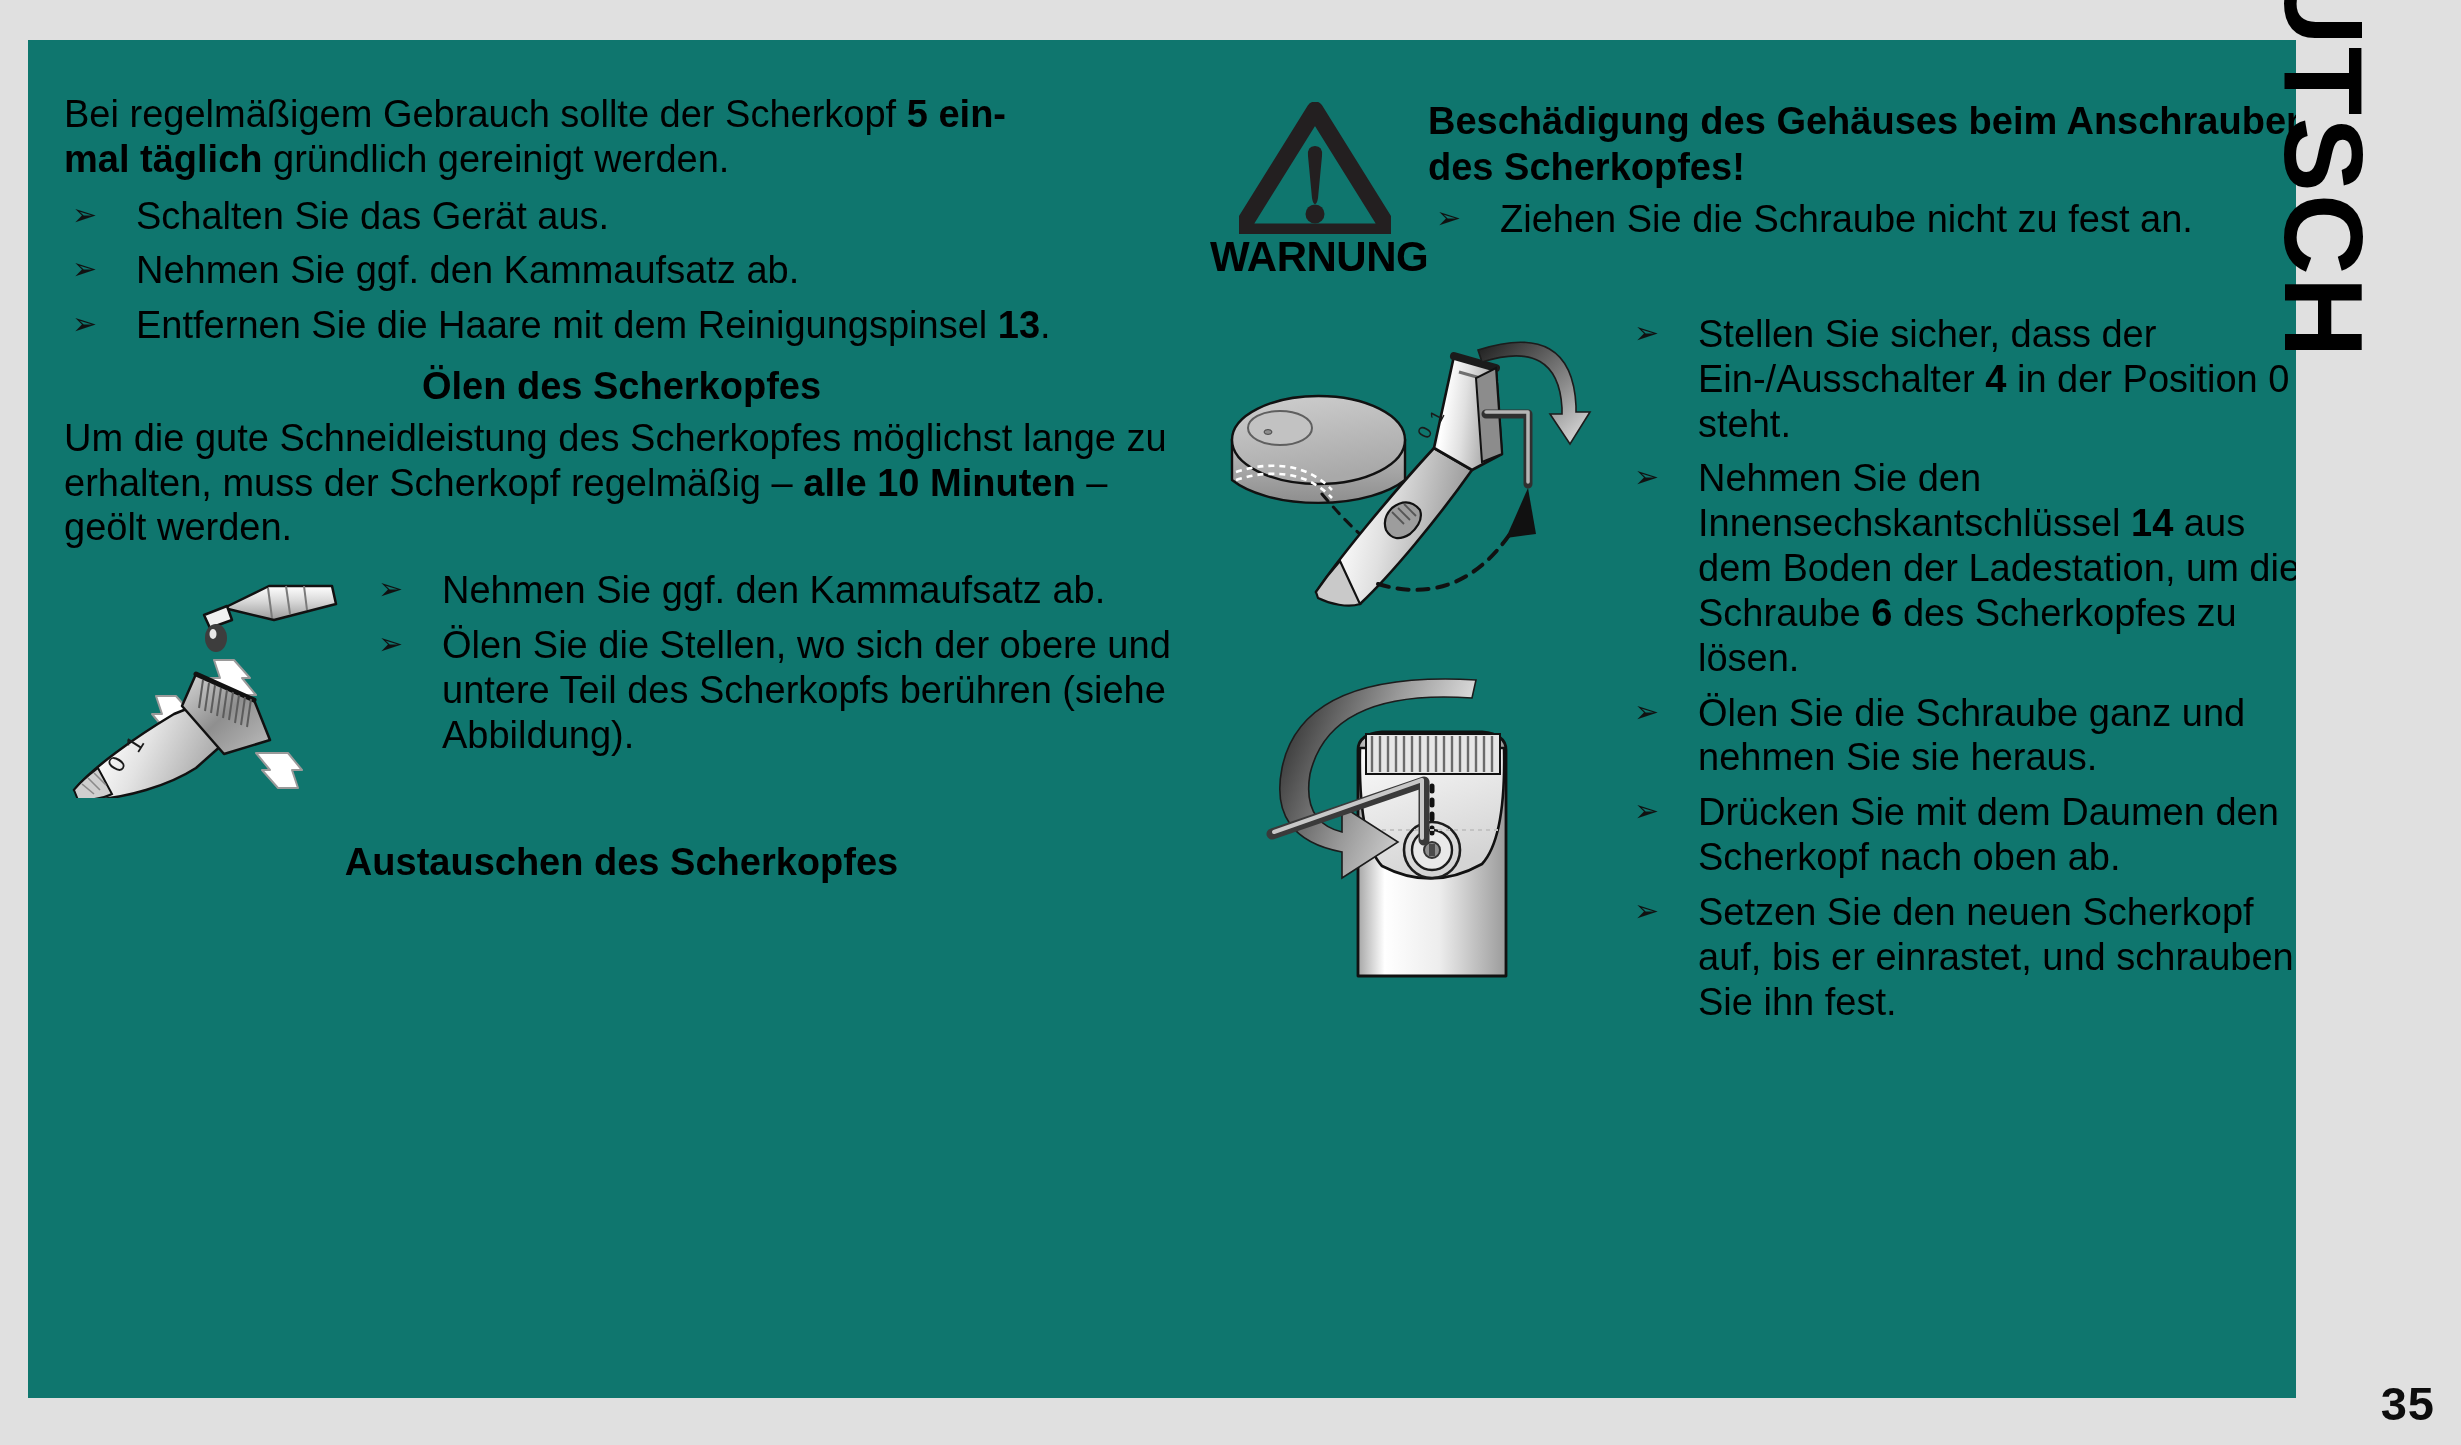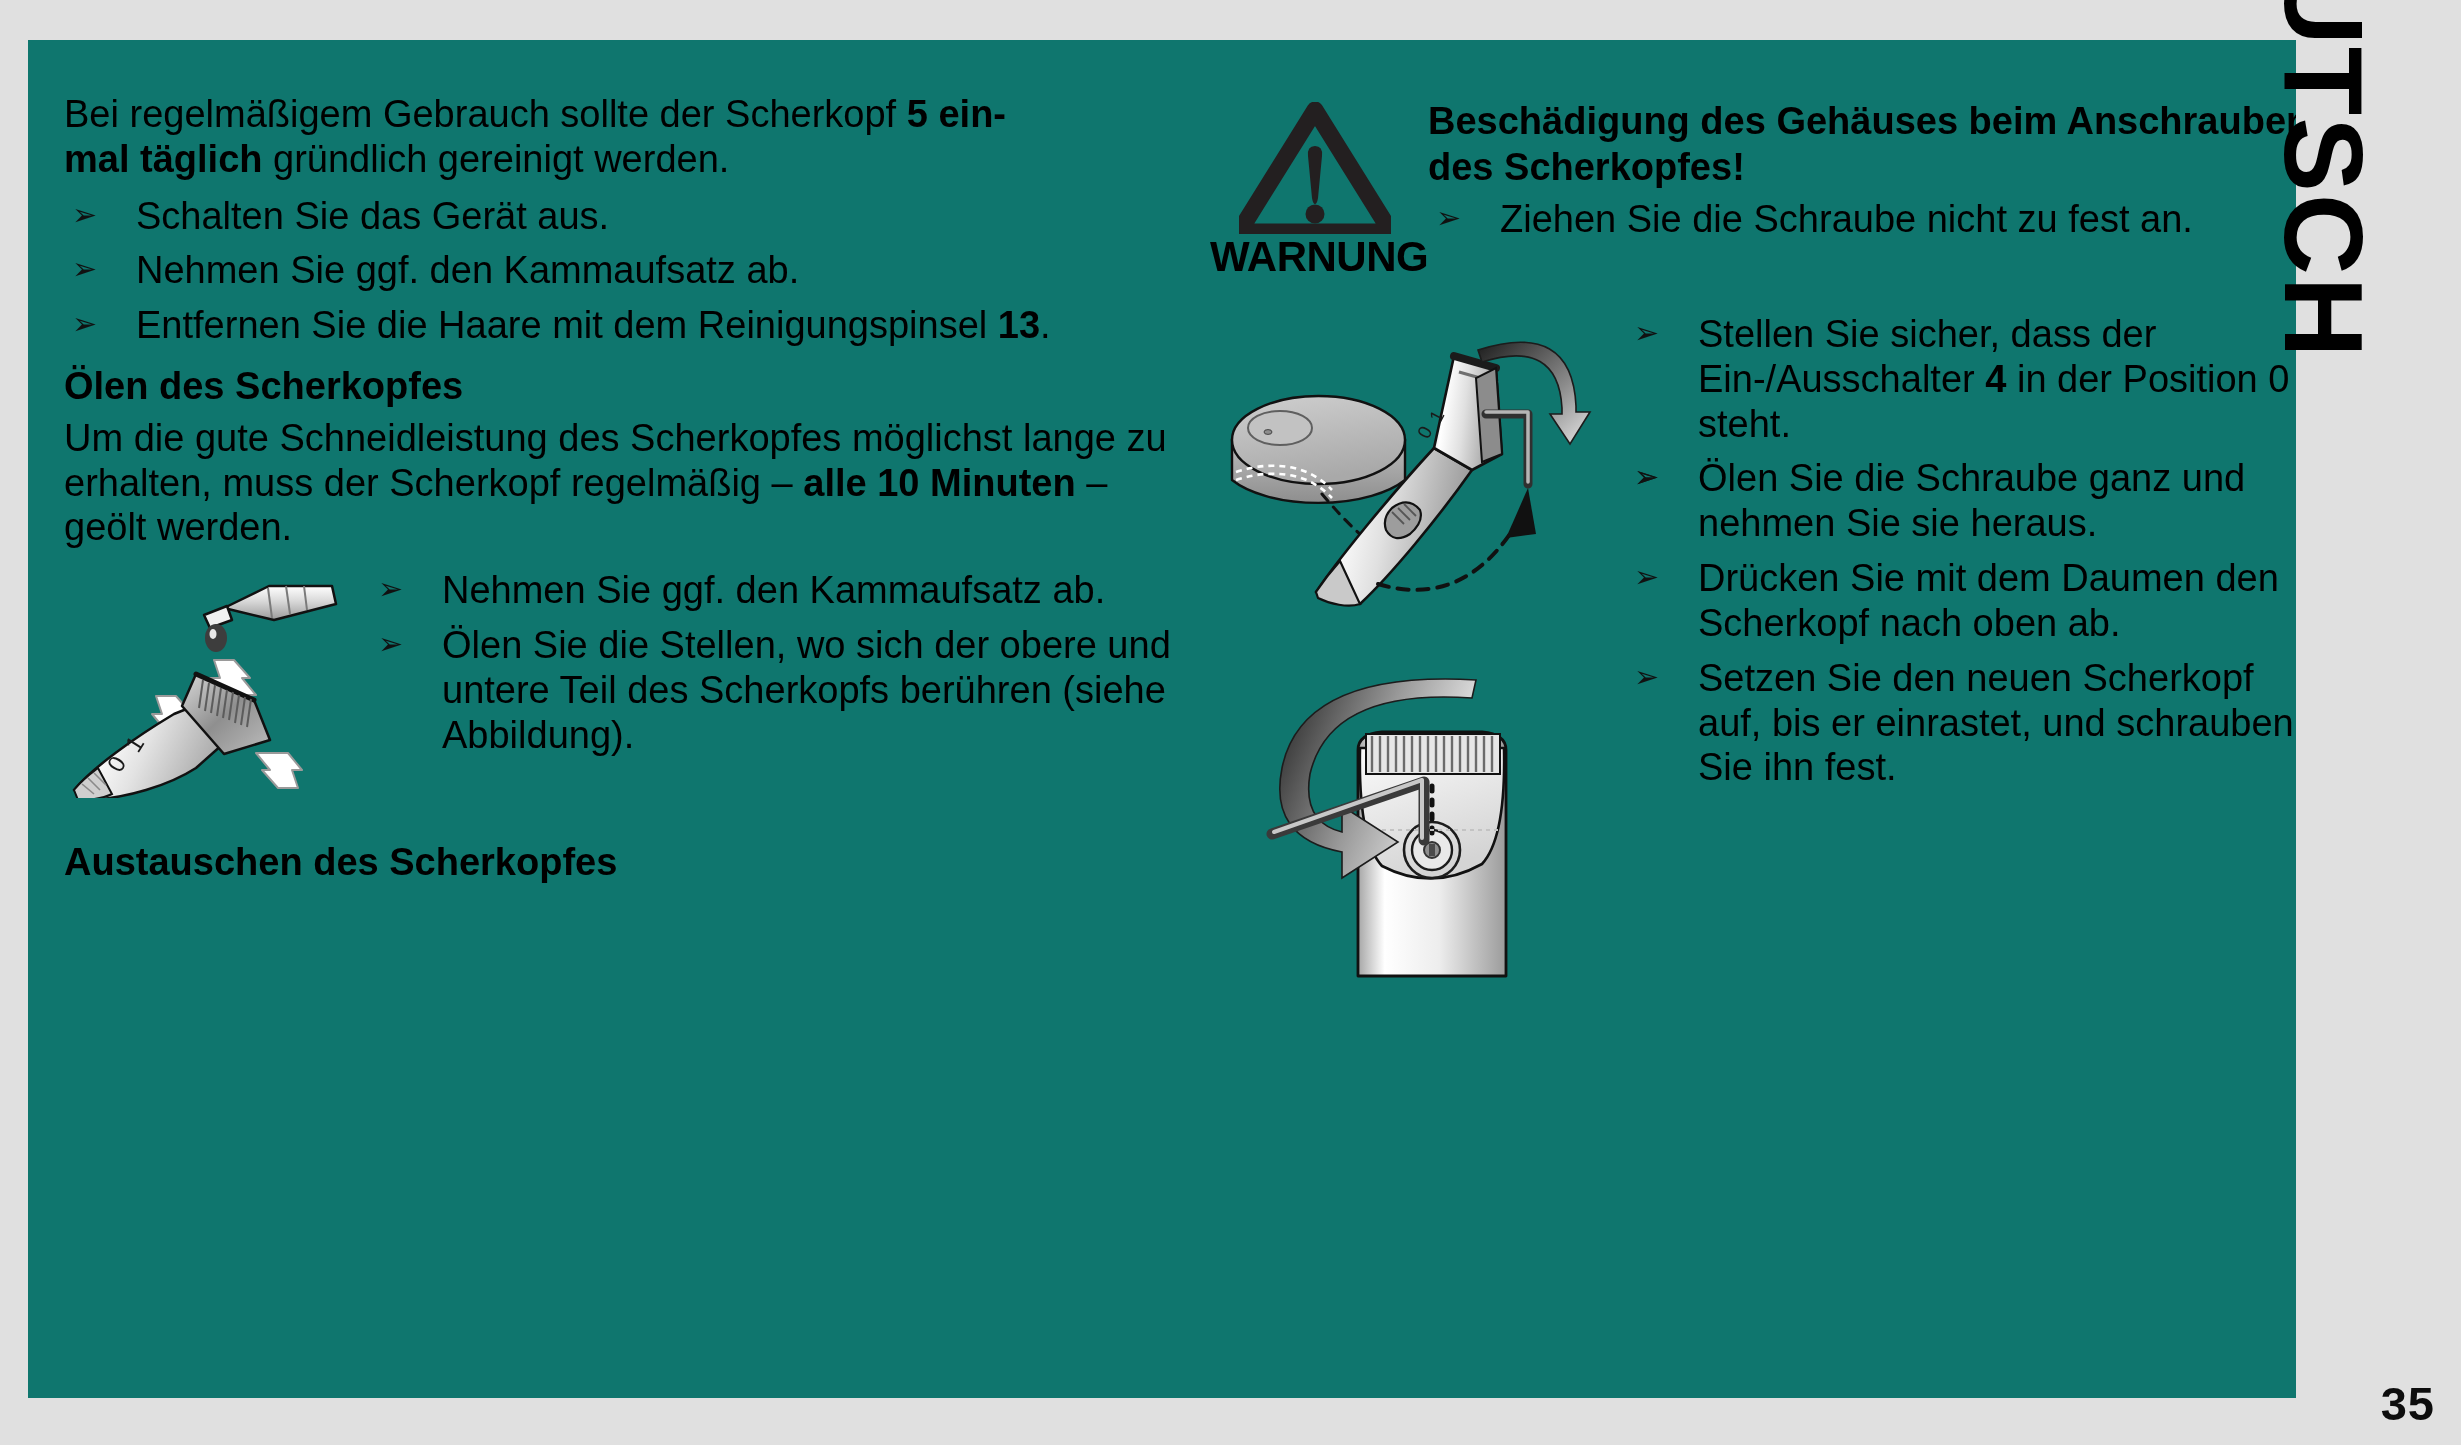--- a/index.html
+++ b/index.html
@@ -90,20 +90,21 @@
     line-height: 1.18;
     margin: 0 0 2px 0;
     font-stretch: condensed;
   }
   .para.justify { text-align: justify; }
   .heading {
     font-size: 38px;
     font-weight: 700;
     line-height: 1.2;
     margin: 16px 0 6px 0;
+    text-align: center;
   }
   b, strong { font-weight: 700; }
 
   
   ul.bl {
     list-style: none;
     margin: 0;
     padding: 0;
   }
   ul.bl > li {
@@ -453,20 +454,21 @@
         <div class="txt-cell" style="padding-left:16px;">
           <ul class="bl loose">
 
             <li>
               <span class="bullet-glyph">➢</span>
               <span class="bullet-text"><span>Stellen Sie sicher, dass der Ein-/Ausschalter </span><b>4</b><span> in der Position 0 steht.</span></span>
             </li>
 
             <li>
               <span class="bullet-glyph">➢</span>
+              <span class="bullet-text"><span>Nehmen Sie den Innensechskantschlüssel </span><b>14</b><span> aus dem Boden der Ladestation, um die Schraube </span><b>6</b><span> des Scherkopfes zu lösen.</span></span>
             </li>
 
             <li>
               <span class="bullet-glyph">➢</span>
               <span class="bullet-text">Ölen Sie die Schraube ganz und nehmen Sie sie heraus.</span>
             </li>
 
             <li>
               <span class="bullet-glyph">➢</span>
               <span class="bullet-text">Drücken Sie mit dem Daumen den Scherkopf nach oben ab.</span>

